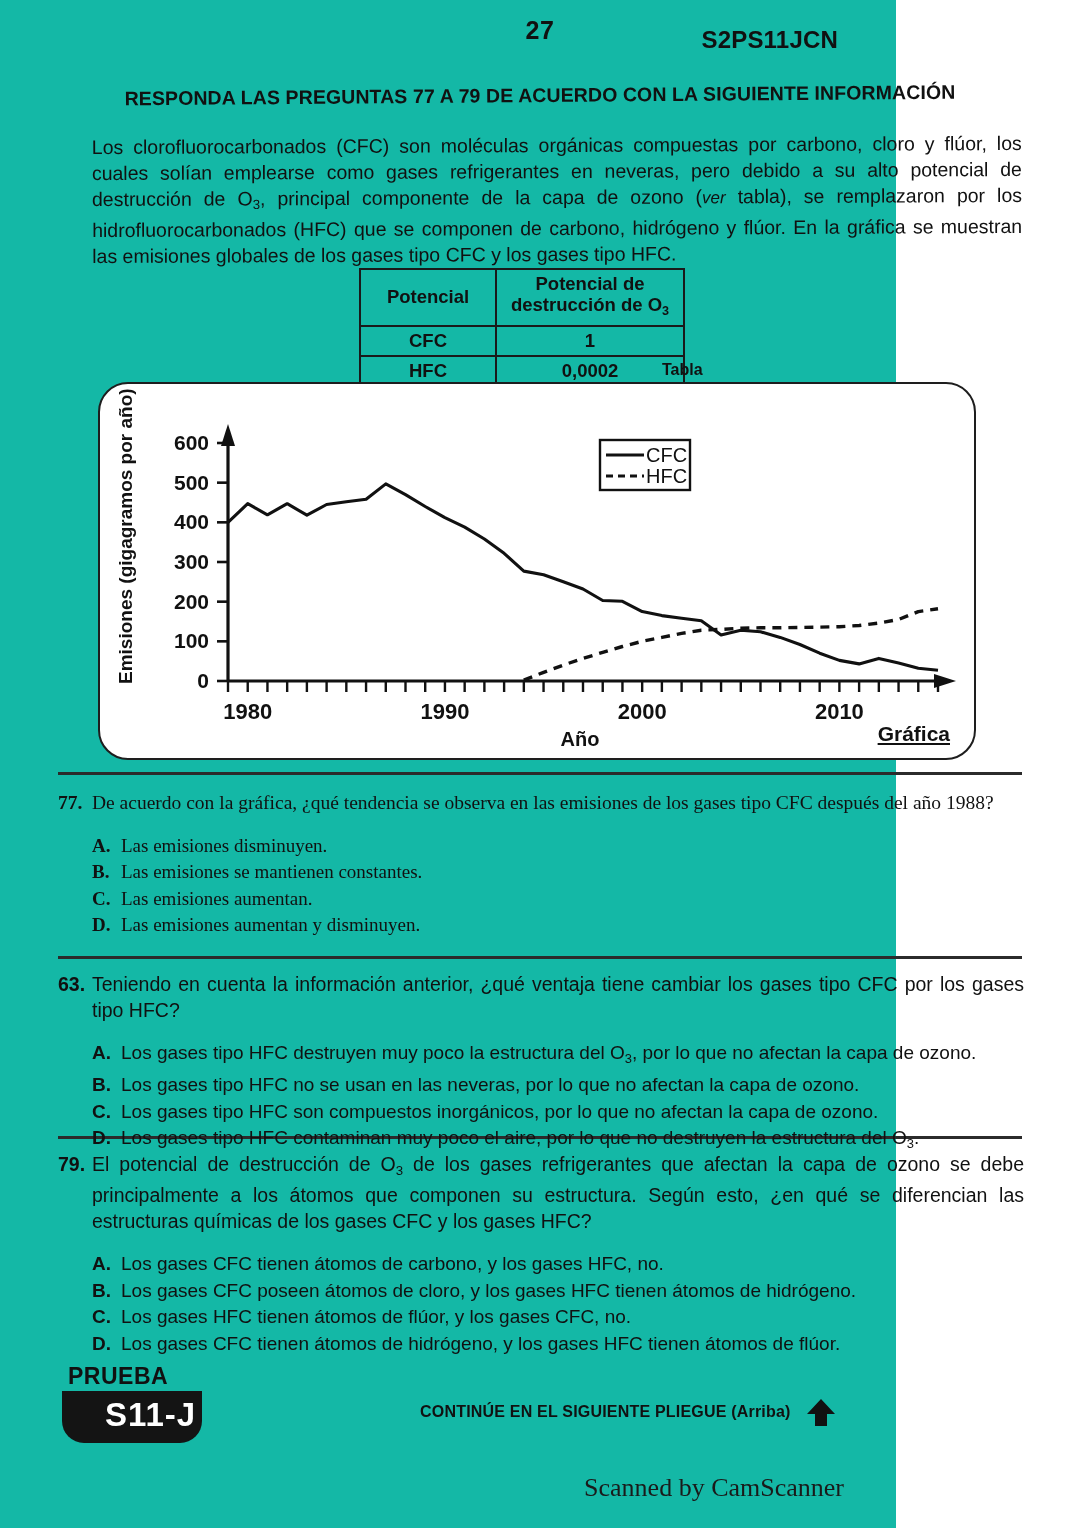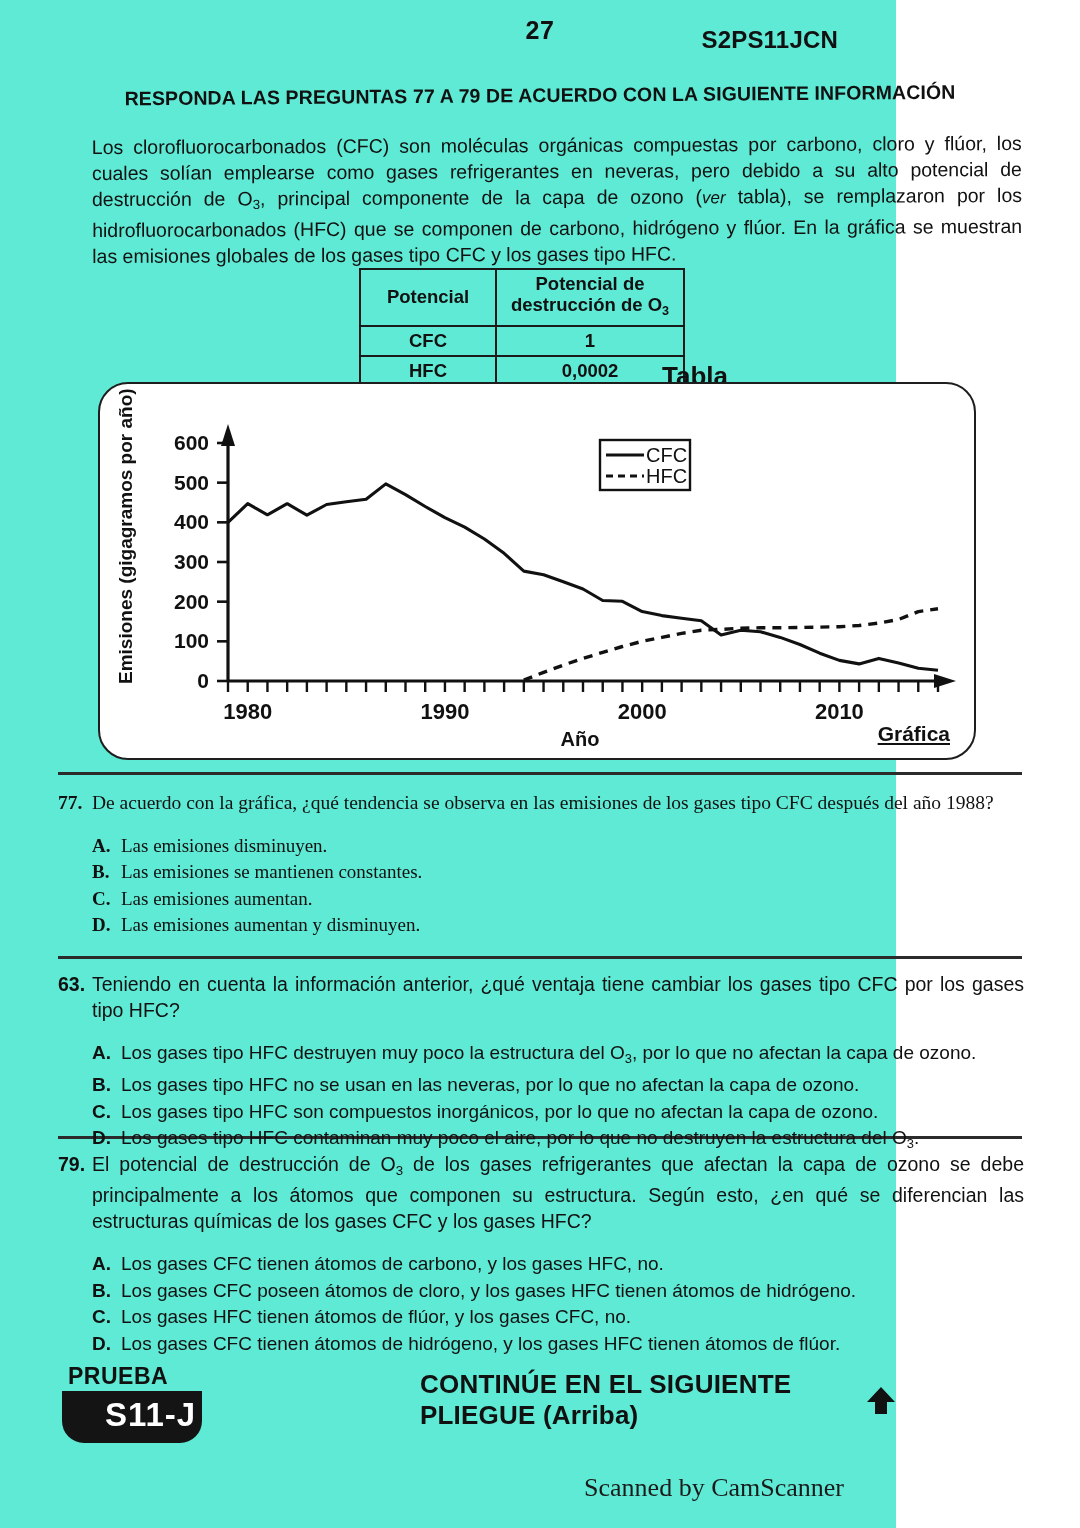--- a/index.html
+++ b/index.html
@@ -13,21 +13,21 @@
     height: 1528px;
     font-family: "Liberation Sans", sans-serif;
     color: #111111;
     position: relative;
     overflow: hidden;
   }
   .page {
     position: relative;
     width: 896px;
     height: 1528px;
-    background: #5eead4;
+    background: #14b8a6;
   }
 
   
   .page-number {
     position: absolute;
     top: 16px;
     left: 0;
     width: 1080px;
     text-align: center;
     font-size: 25px;
@@ -86,21 +86,21 @@
     padding: 3px 8px;
     font-weight: bold;
   }
   table.compound-table th.c1 { width: 118px; }
   table.compound-table th.c2 { width: 170px; line-height: 21px; }
   table.compound-table td { height: 22px; }
   .tabla-label {
     position: absolute;
     top: 361px;
     left: 662px;
-    font-size: 26px;
+    font-size: 16px;
     font-weight: bold;
   }
 
   
   .chart-panel {
     position: absolute;
     top: 382px;
     left: 98px;
     width: 878px;
     height: 378px;
@@ -197,23 +197,23 @@
     letter-spacing: 1px;
     display: flex;
     align-items: center;
     justify-content: center;
     box-sizing: border-box;
     padding-bottom: 4px;
     padding-left: 37px;
   }
   .continue-note {
     position: absolute;
-    top: 1369px;
+    top: 1397px;
     left: 420px;
-    font-size: 26px;
+    font-size: 16px;
     font-weight: 600;
     letter-spacing: 0.2px;
     display: flex;
     align-items: center;
     gap: 15px;
   }
   .up-arrow { display: inline-block; width: 30px; height: 30px; }
   .scanned {
     position: absolute;
     top: 1473px;

